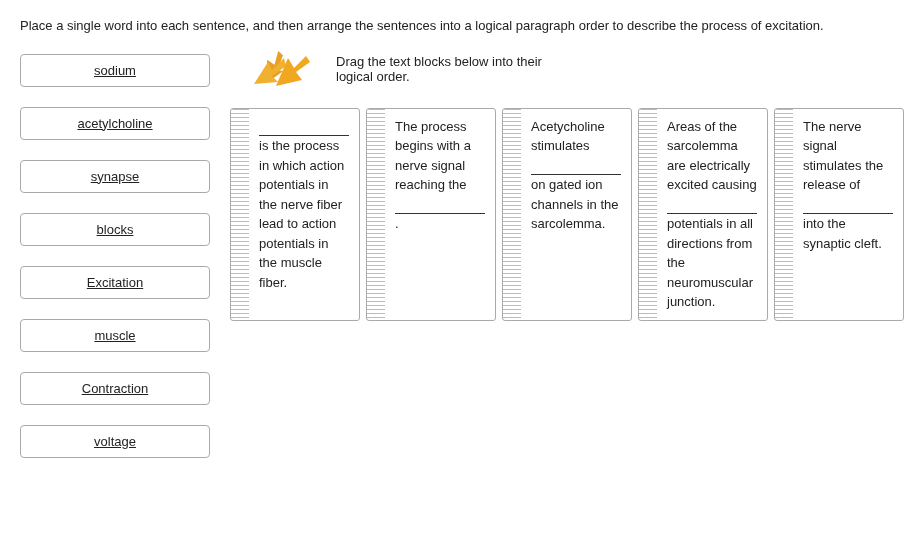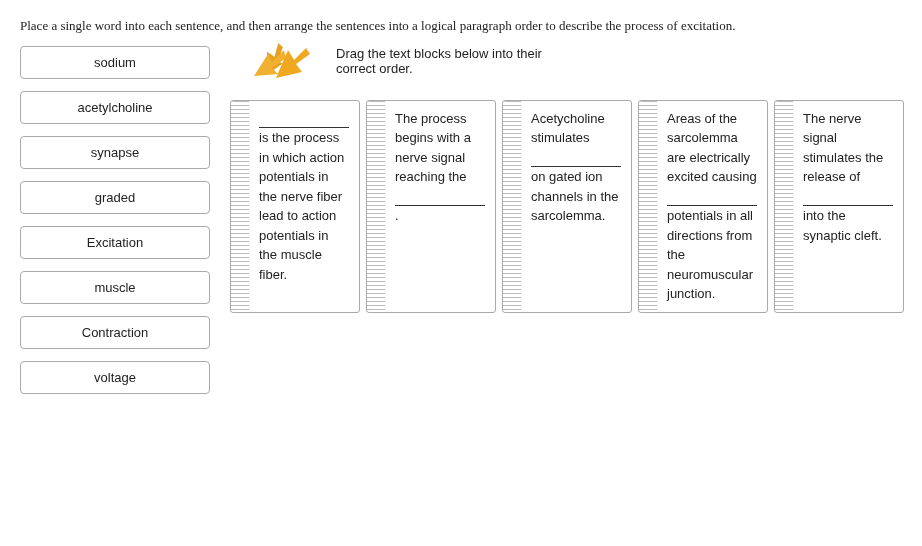--- a/index.html
+++ b/index.html
@@ -7,34 +7,34 @@
       font-family: Arial, sans-serif;
       font-size: 13px;
       background: #fff;
       width: 922px;
       min-height: 546px;
       padding: 16px 20px;
       color: #222;
     }
     .instruction {
       max-width: 880px;
-      margin-bottom: 10px;
+      margin-bottom: 18px;
       line-height: 1.5;
-      font-family: Liberation Serif, serif;
     }
     .main-area {
       display: flex;
       gap: 20px;
     }
     .word-bank {
       display: flex;
       flex-direction: column;
-      gap: 12px;
+      gap: 20px;
       width: 190px;
       flex-shrink: 0;
+      text-decoration: underline;
     }
     .word-btn {
       border: 1px solid #aaa;
       border-radius: 4px;
       background: #fff;
       padding: 8px 10px;
       text-align: center;
       cursor: pointer;
       font-size: 13px;
       color: #222;
@@ -101,41 +101,41 @@
 <body>
 
 <div class="instruction">Place a single word into each sentence, and then arrange the sentences into a logical paragraph order to describe the process of excitation.</div>
 
 <div class="main-area">
   <div class="word-bank">
 
   <button class="word-btn">sodium</button>
       <button class="word-btn">acetylcholine</button>
       <button class="word-btn">synapse</button>
-      <button class="word-btn">graded</button>
+      <button class="word-btn">blocks</button>
       <button class="word-btn">Excitation</button>
       <button class="word-btn">muscle</button>
       <button class="word-btn">Contraction</button>
       <button class="word-btn">voltage</button>
     </div>
 
   <div class="right-area">
     <div class="drag-header">
       <svg class="arrow-icon" viewBox="0 0 38 38">
 
         <polygon points="10,30 22,10 26,18 36,8 38,14 26,24 30,28" fill="#e8a020" transform="rotate(-30,19,19)"></polygon>
         <polygon points="4,34 18,12 22,20 34,8 36,16 22,26 28,32" fill="#f0b030"></polygon>
 
       </svg>
       <svg class="arrow-icon" viewBox="0 0 44 44" style="width:44px;height:44px;margin-left:-44px;">
         <polygon points="8,36 20,8 26,18 38,6 42,12 28,22 34,30" fill="#f0a820"></polygon>
       </svg>
       <div>
         <div>Drag the text blocks below into their</div>
-        <div>correct order.</div>
+        <div>logical order.</div>
       </div>
     </div>
 
     <div class="sentences-area">
 
     <div class="sentence-block">
           <div class="drag-handle"></div>
           <div class="sentence-text"><span class="blank"></span> is the process in which action potentials in the nerve fiber lead to action potentials in the muscle fiber.</div>
         </div>
         <div class="sentence-block">

